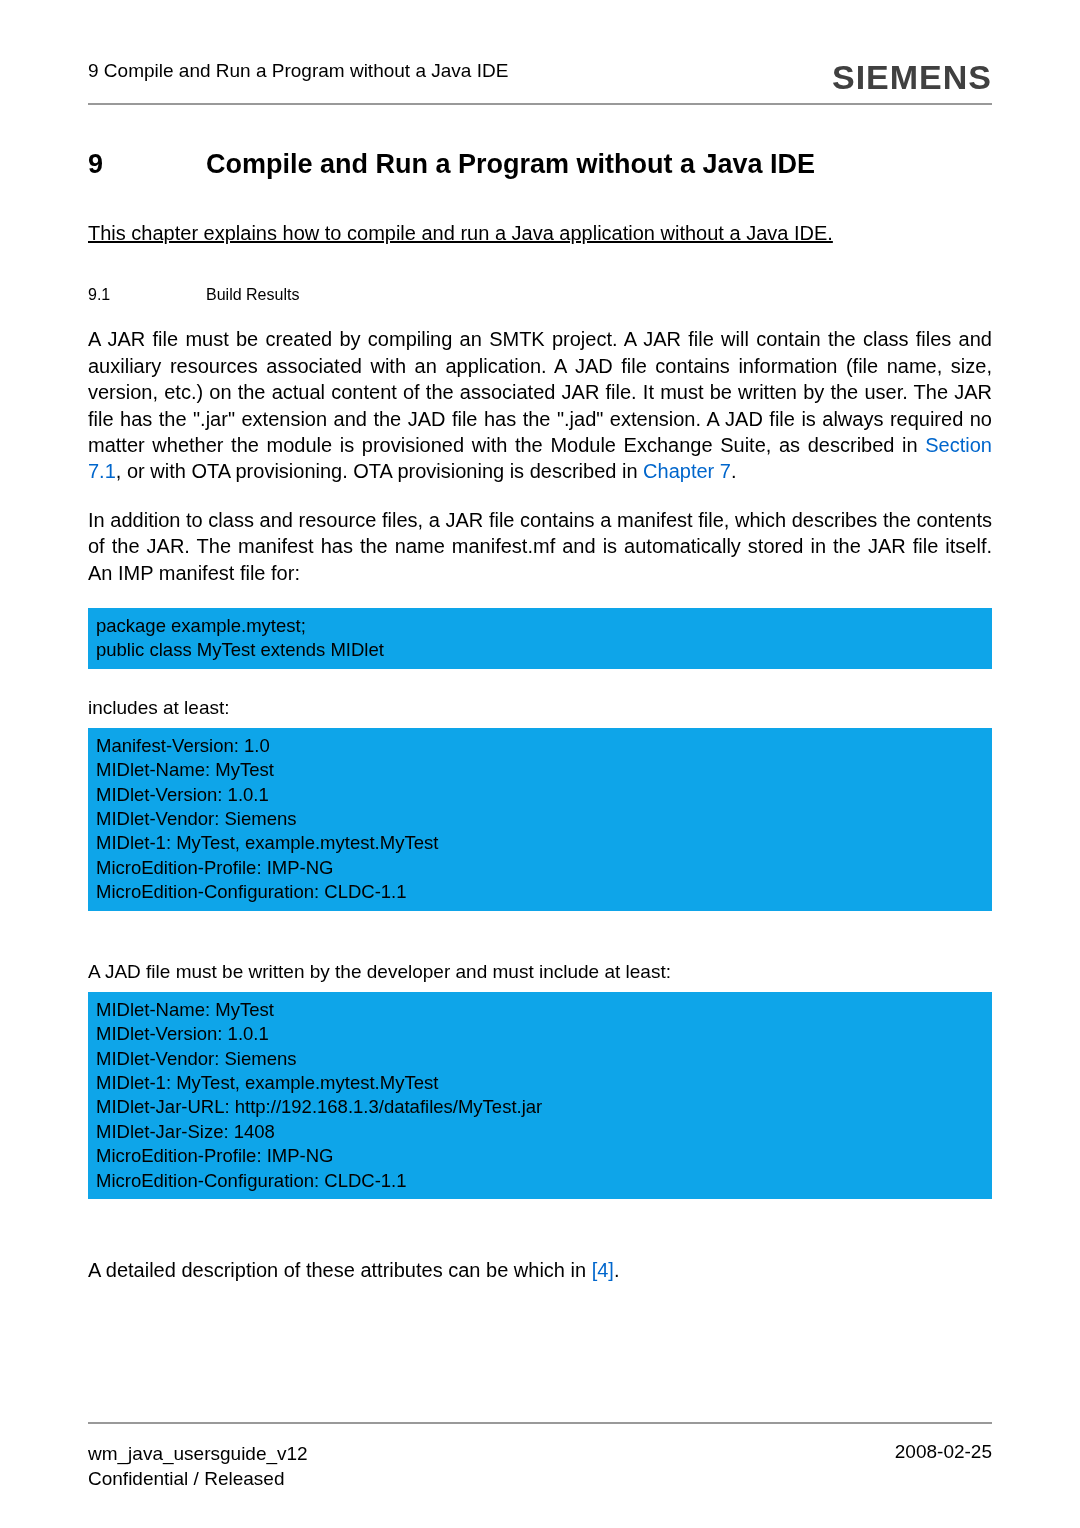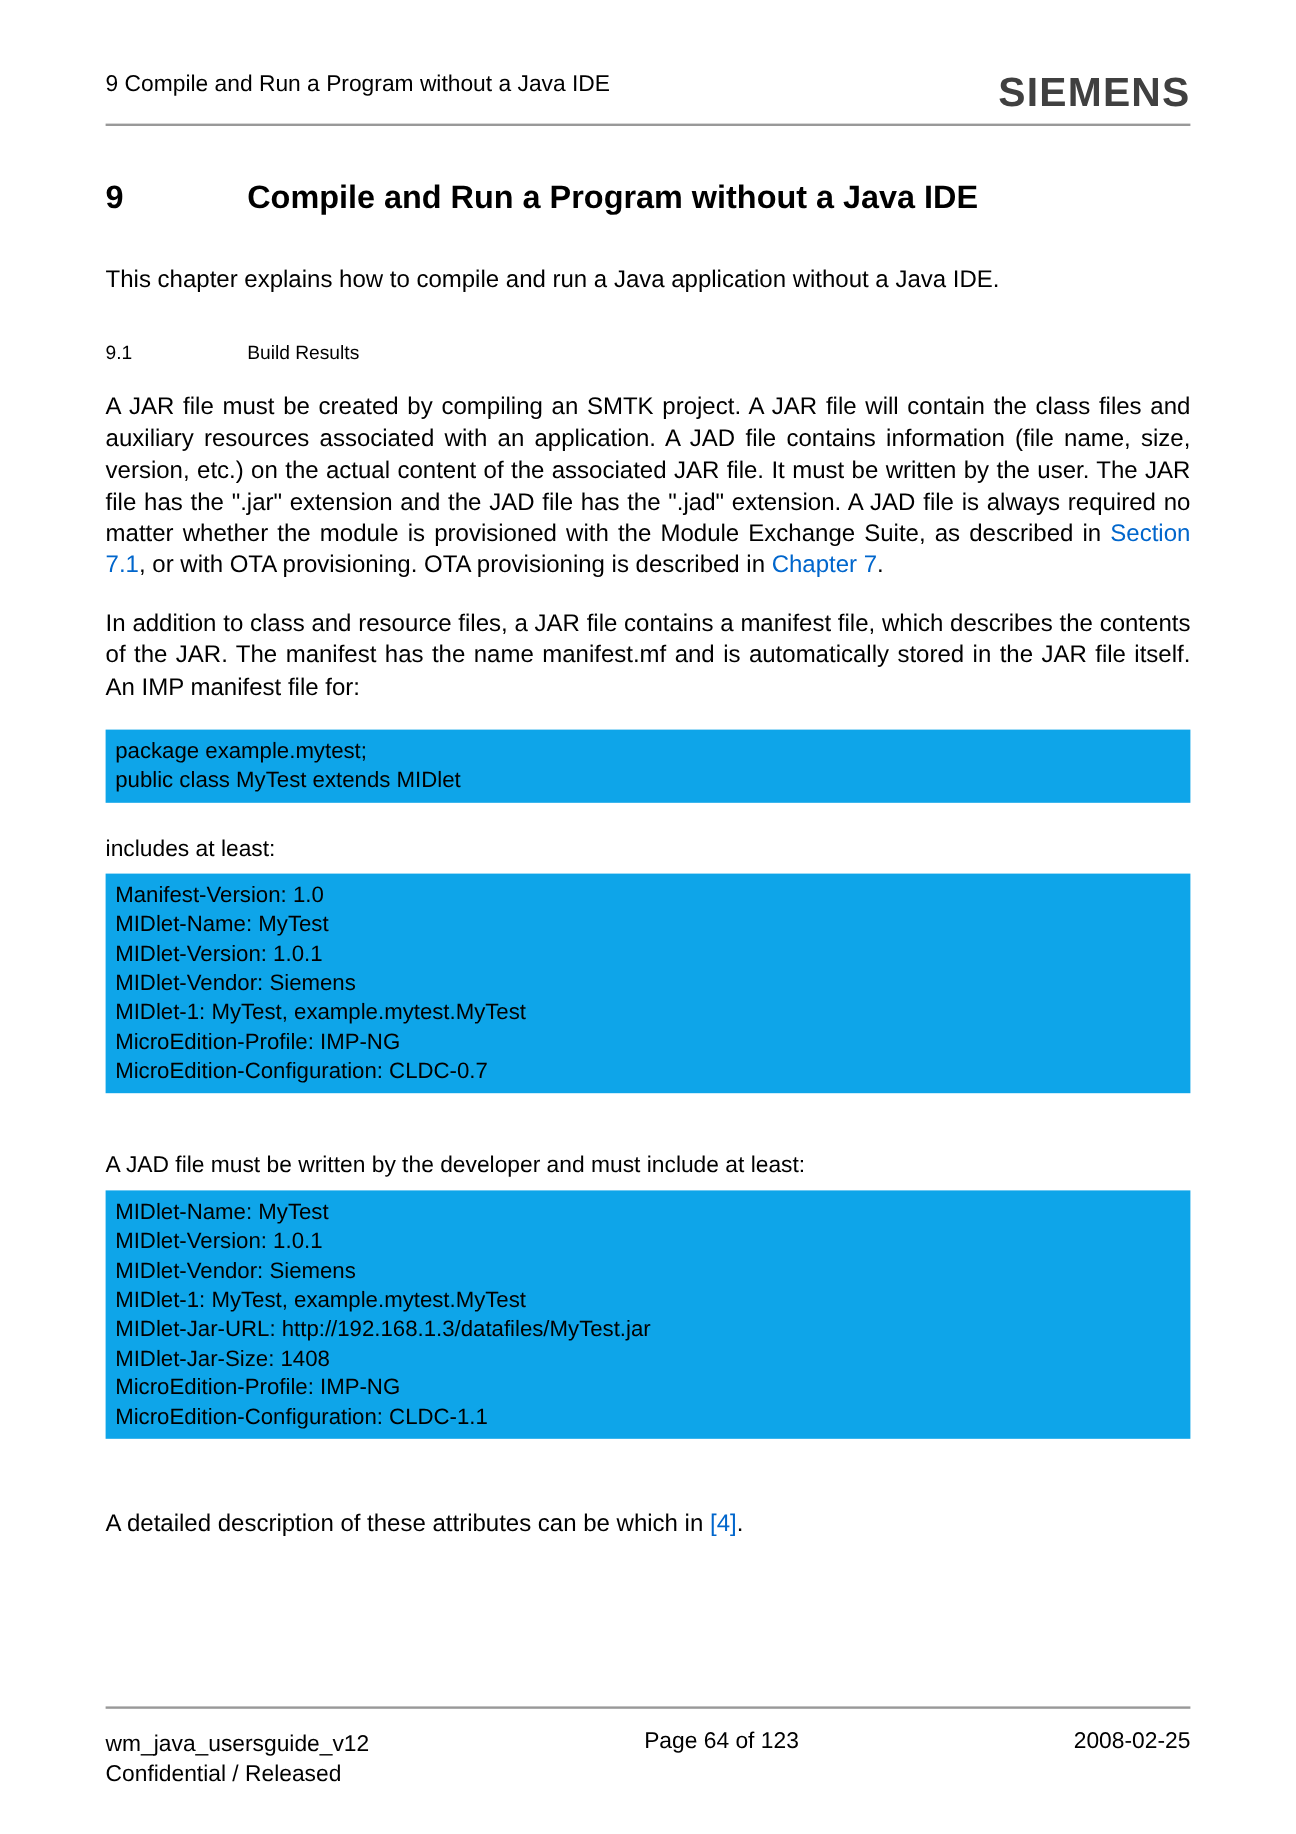--- a/index.html
+++ b/index.html
@@ -26,20 +26,21 @@
     font-size: 27px;
     font-weight: bold;
     margin-bottom: 40px;
   }
   h1.section-title .num { display: inline-block; width: 118px; }
   .body-text {
     font-size: 20px;
     line-height: 1.32;
     margin-bottom: 40px;
     text-align: justify;
+    text-decoration: underline;
   }
   h2.sub-title {
     font-size: 16px;
     font-weight: normal;
     margin-bottom: 22px;
   }
   h2.sub-title .num { display: inline-block; width: 118px; }
   .para {
     font-size: 20px;
     line-height: 1.32;
@@ -106,21 +107,21 @@
 public class MyTest extends MIDlet</div>
 
 <p class="intro-line">includes at least:</p>
 
 <div class="code-block" style="margin-bottom:48px;">Manifest-Version: 1.0
 MIDlet-Name: MyTest
 MIDlet-Version: 1.0.1
 MIDlet-Vendor: Siemens
 MIDlet-1: MyTest, example.mytest.MyTest
 MicroEdition-Profile: IMP-NG
-MicroEdition-Configuration: CLDC-0.7</div>
+MicroEdition-Configuration: CLDC-1.1</div>
 
 <p class="intro-line" style="margin-bottom:8px;">A JAD file must be written by the developer and must include at least:</p>
 
 <div class="code-block" style="margin-bottom:58px;">MIDlet-Name: MyTest
 MIDlet-Version: 1.0.1
 MIDlet-Vendor: Siemens
 MIDlet-1: MyTest, example.mytest.MyTest
 MIDlet-Jar-URL: http://192.168.1.3/datafiles/MyTest.jar
 MIDlet-Jar-Size: 1408
 MicroEdition-Profile: IMP-NG
@@ -128,15 +129,14 @@
 
 <p class="para">
   <span>A detailed description of these attributes can be which in </span><span class="link">[4]</span><span>.</span>
 </p>
 
 <div class="footer">
   <div class="footer-left">
     <div>wm_java_usersguide_v12</div>
     <div>Confidential / Released</div>
   </div>
-  <div>Page 64 of 123</div>
   <div>2008-02-25</div>
 </div>
 
 </body></html>

